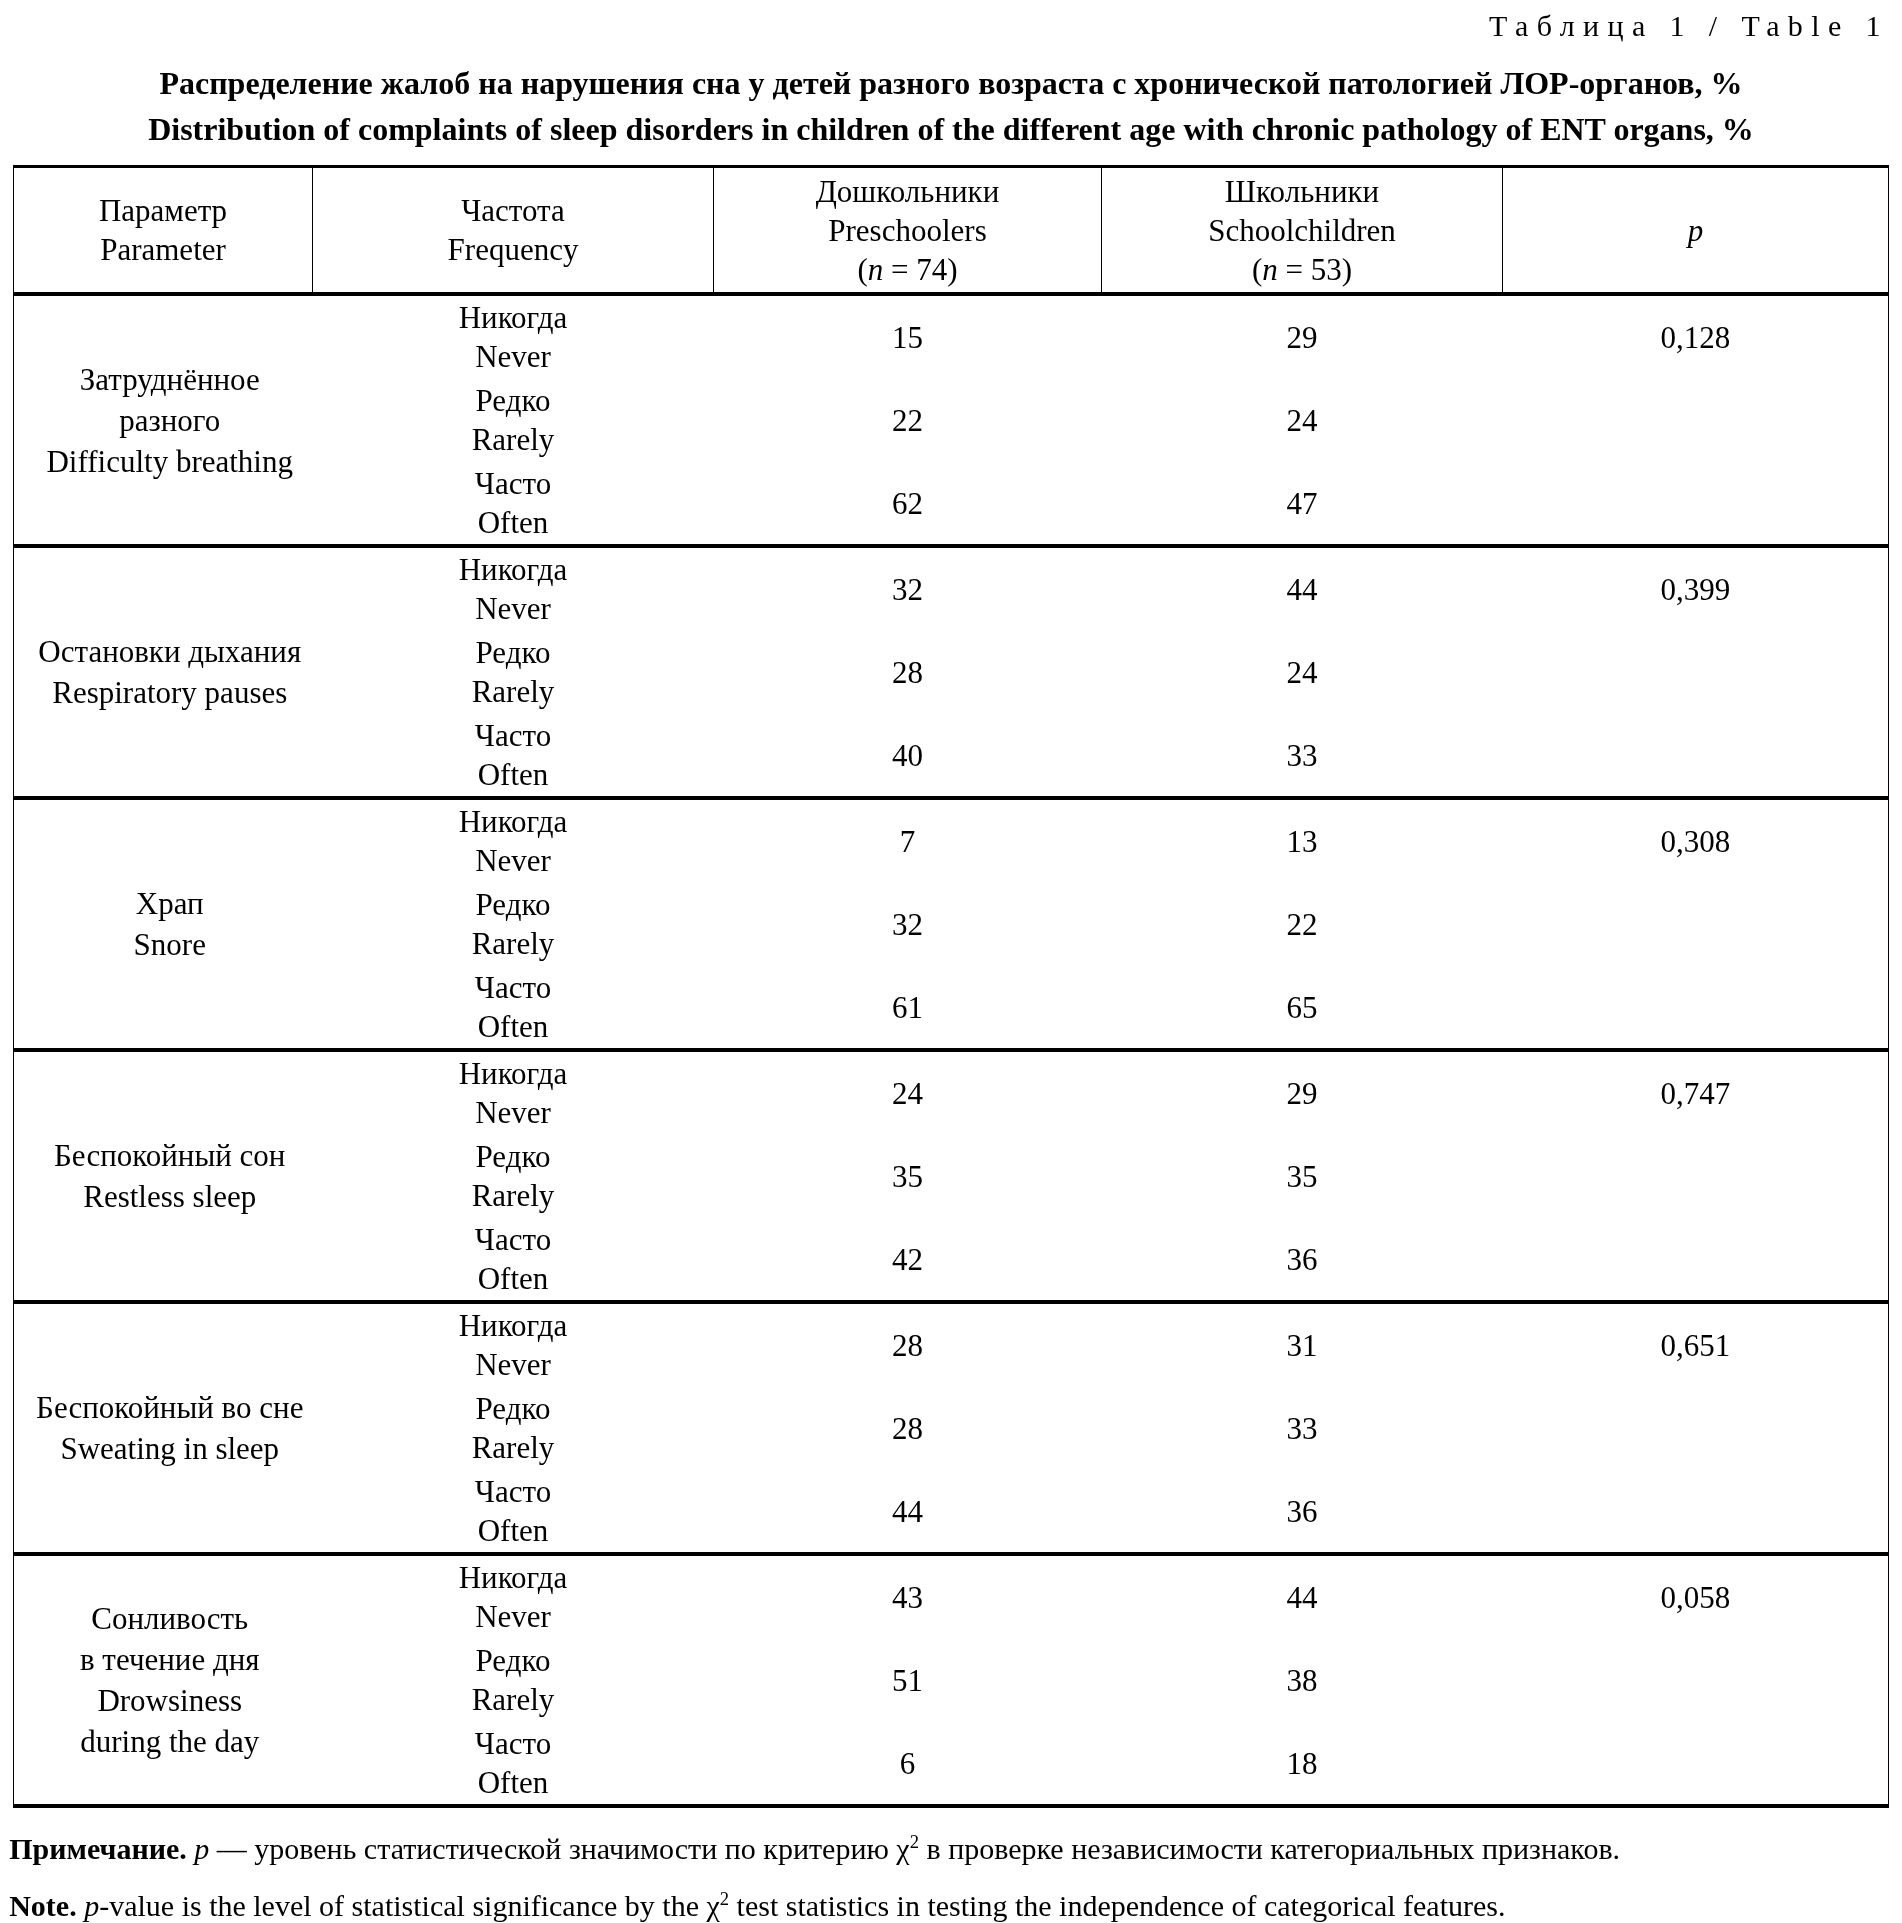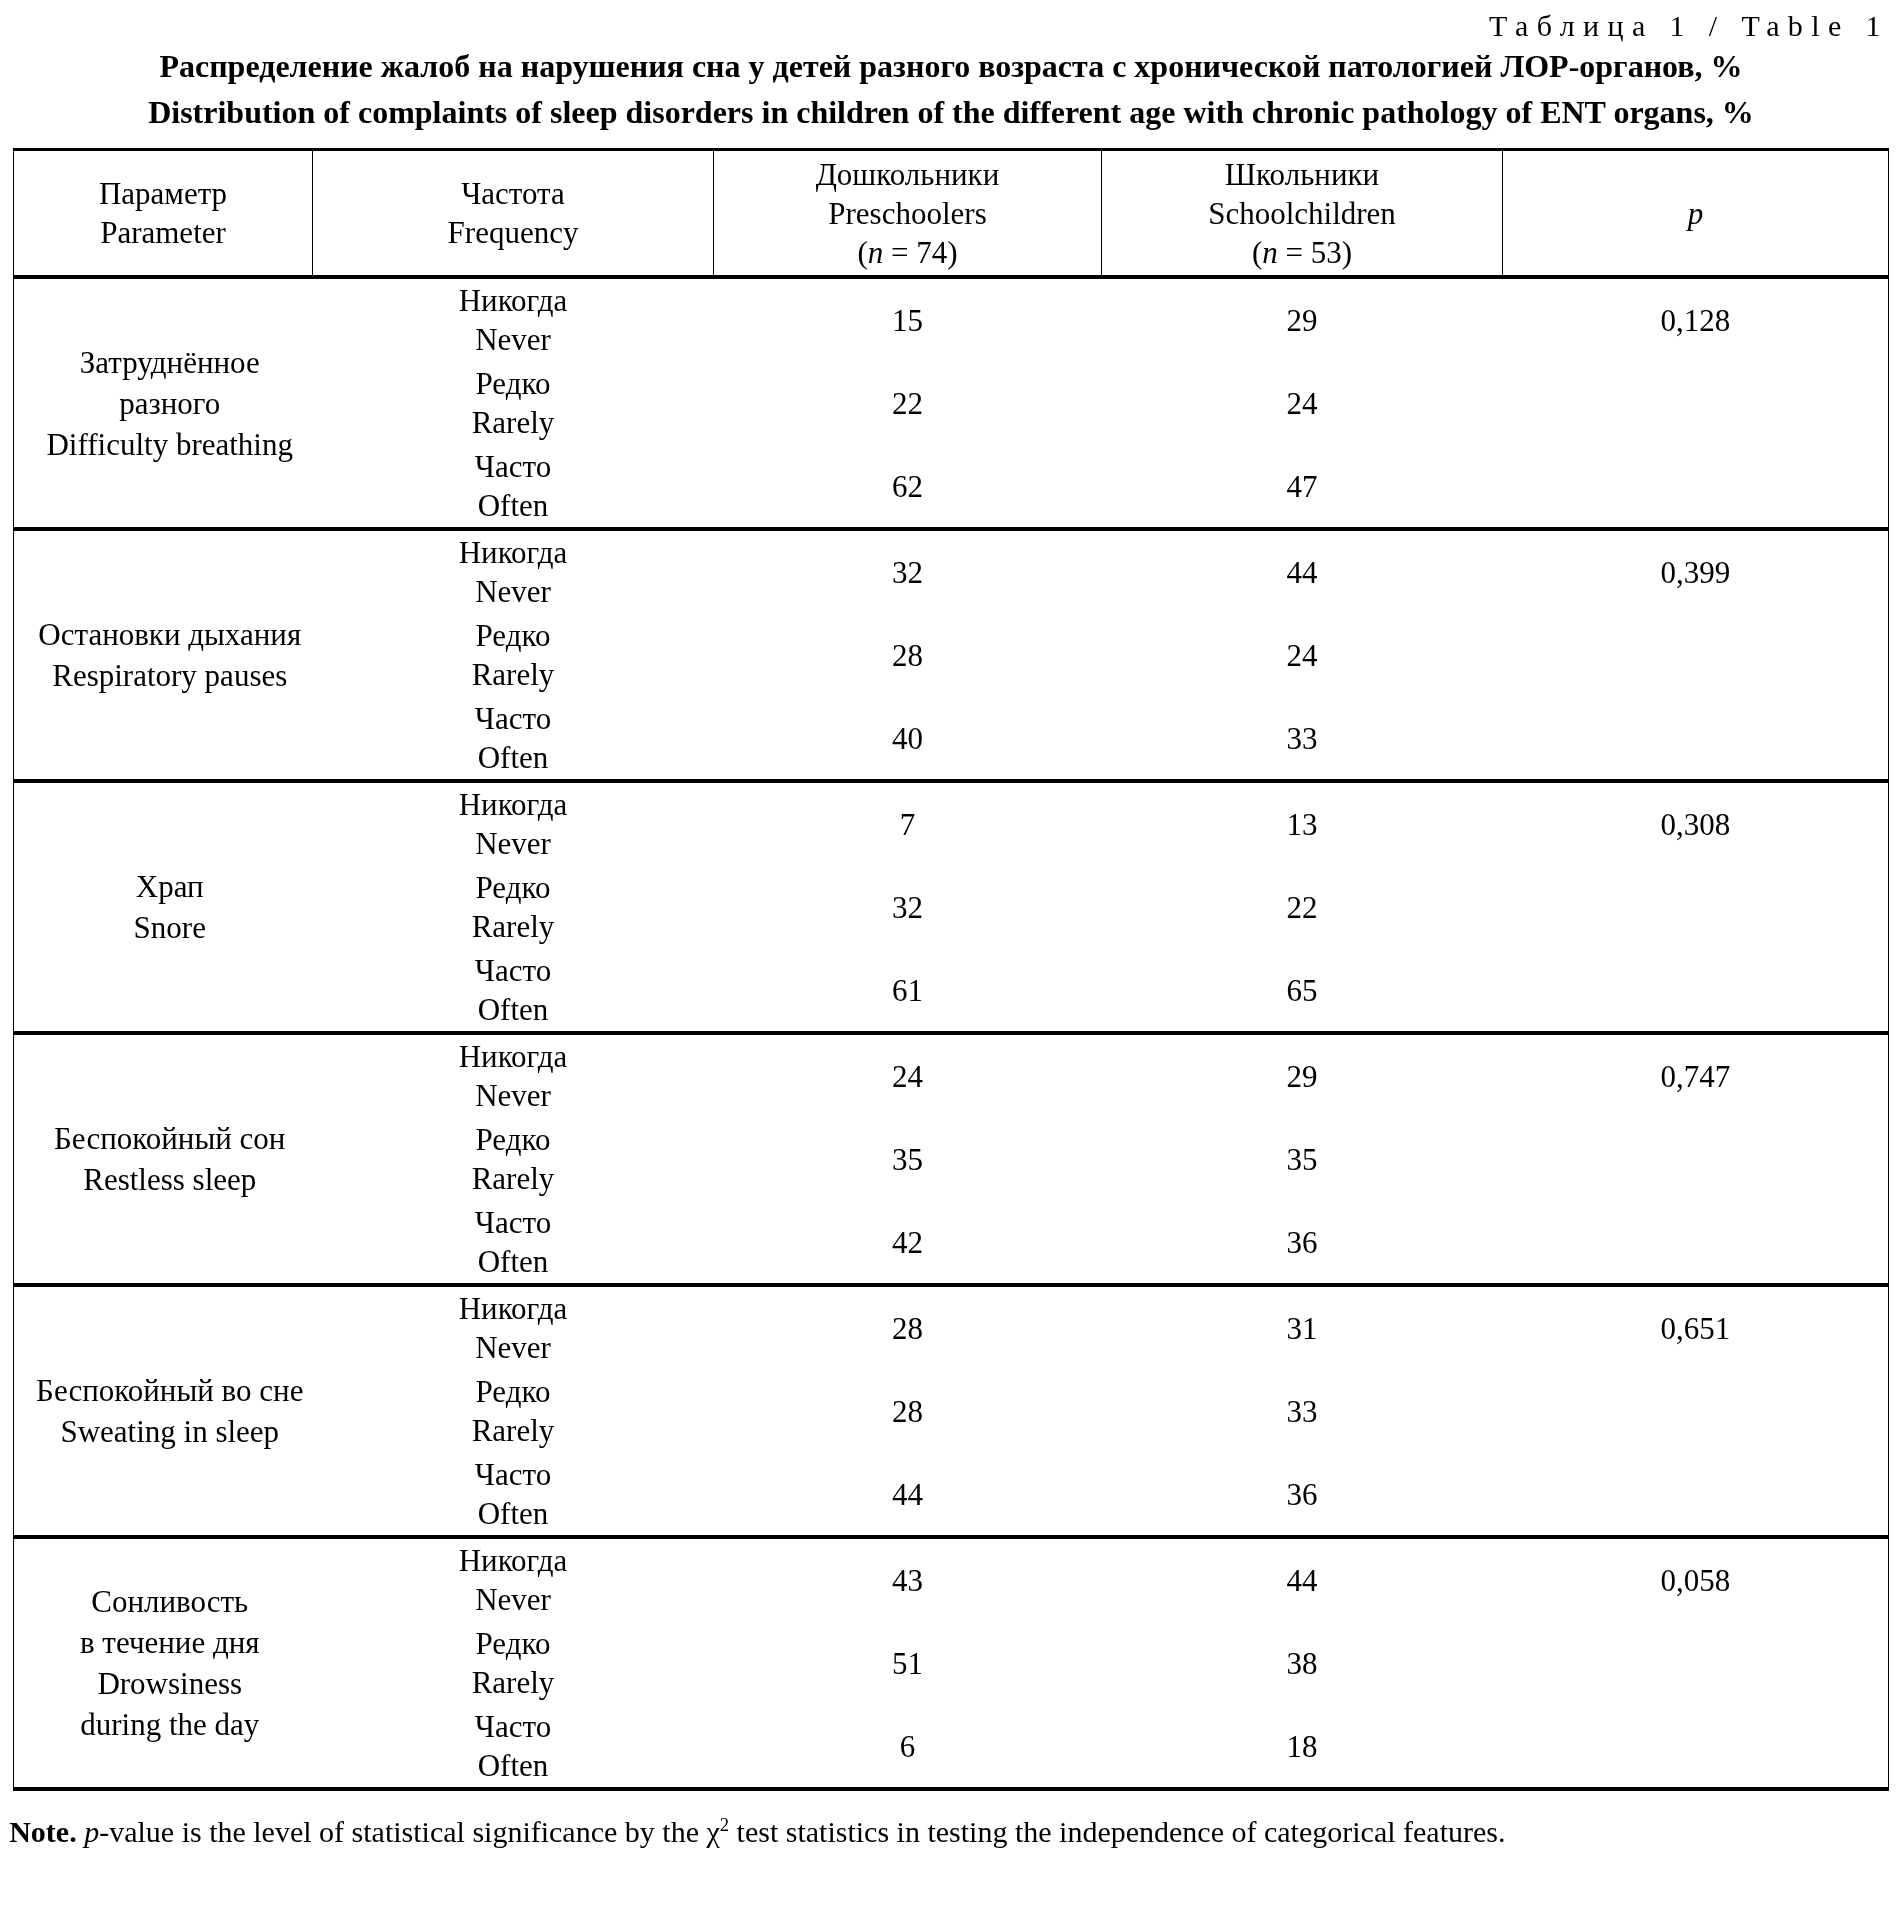--- a/index.html
+++ b/index.html
@@ -19,21 +19,21 @@
     font-size: 30px;
     letter-spacing: 0.28em;
     white-space: nowrap;
   }
   .title {
     text-align: center;
     font-weight: bold;
     font-size: 32px;
     line-height: 42px;
   }
-  .title-ru { margin-top: 2px; }
+  .title-ru { margin-top: 19px; }
   .title-en { margin-top: 4px; margin-bottom: 14.8px; }
 
   table.main {
     border-collapse: collapse;
     table-layout: fixed;
     margin-left: 13px;
     width: 1875px;
     border-left: 1.8px solid #000;
     border-right: 1.8px solid #000;
     border-top: 3.7px solid #000;
@@ -309,17 +309,18 @@
             <div>Often</div>
           </td>
           <td class="num-cell">6</td>
           <td class="num-cell">18</td>
           <td class="num-cell p-cell"></td>
         </tr>
       </tbody>
   </table>
 
   <div class="notes">
+    <div class="note-line"><b>Примечание.</b> <i>p</i><span> — уровень статистической значимости по критерию </span><span>χ</span><sup>2</sup><span> в проверке независимости категориальных признаков.</span></div>
     <div class="note-line"><b>Note.</b> <i>p</i><span>-value is the level of statistical significance by the </span><span>χ</span><sup>2</sup><span> test statistics in testing the independence of categorical features.</span></div>
   </div>
 
 </div>
 
 
 </body></html>

